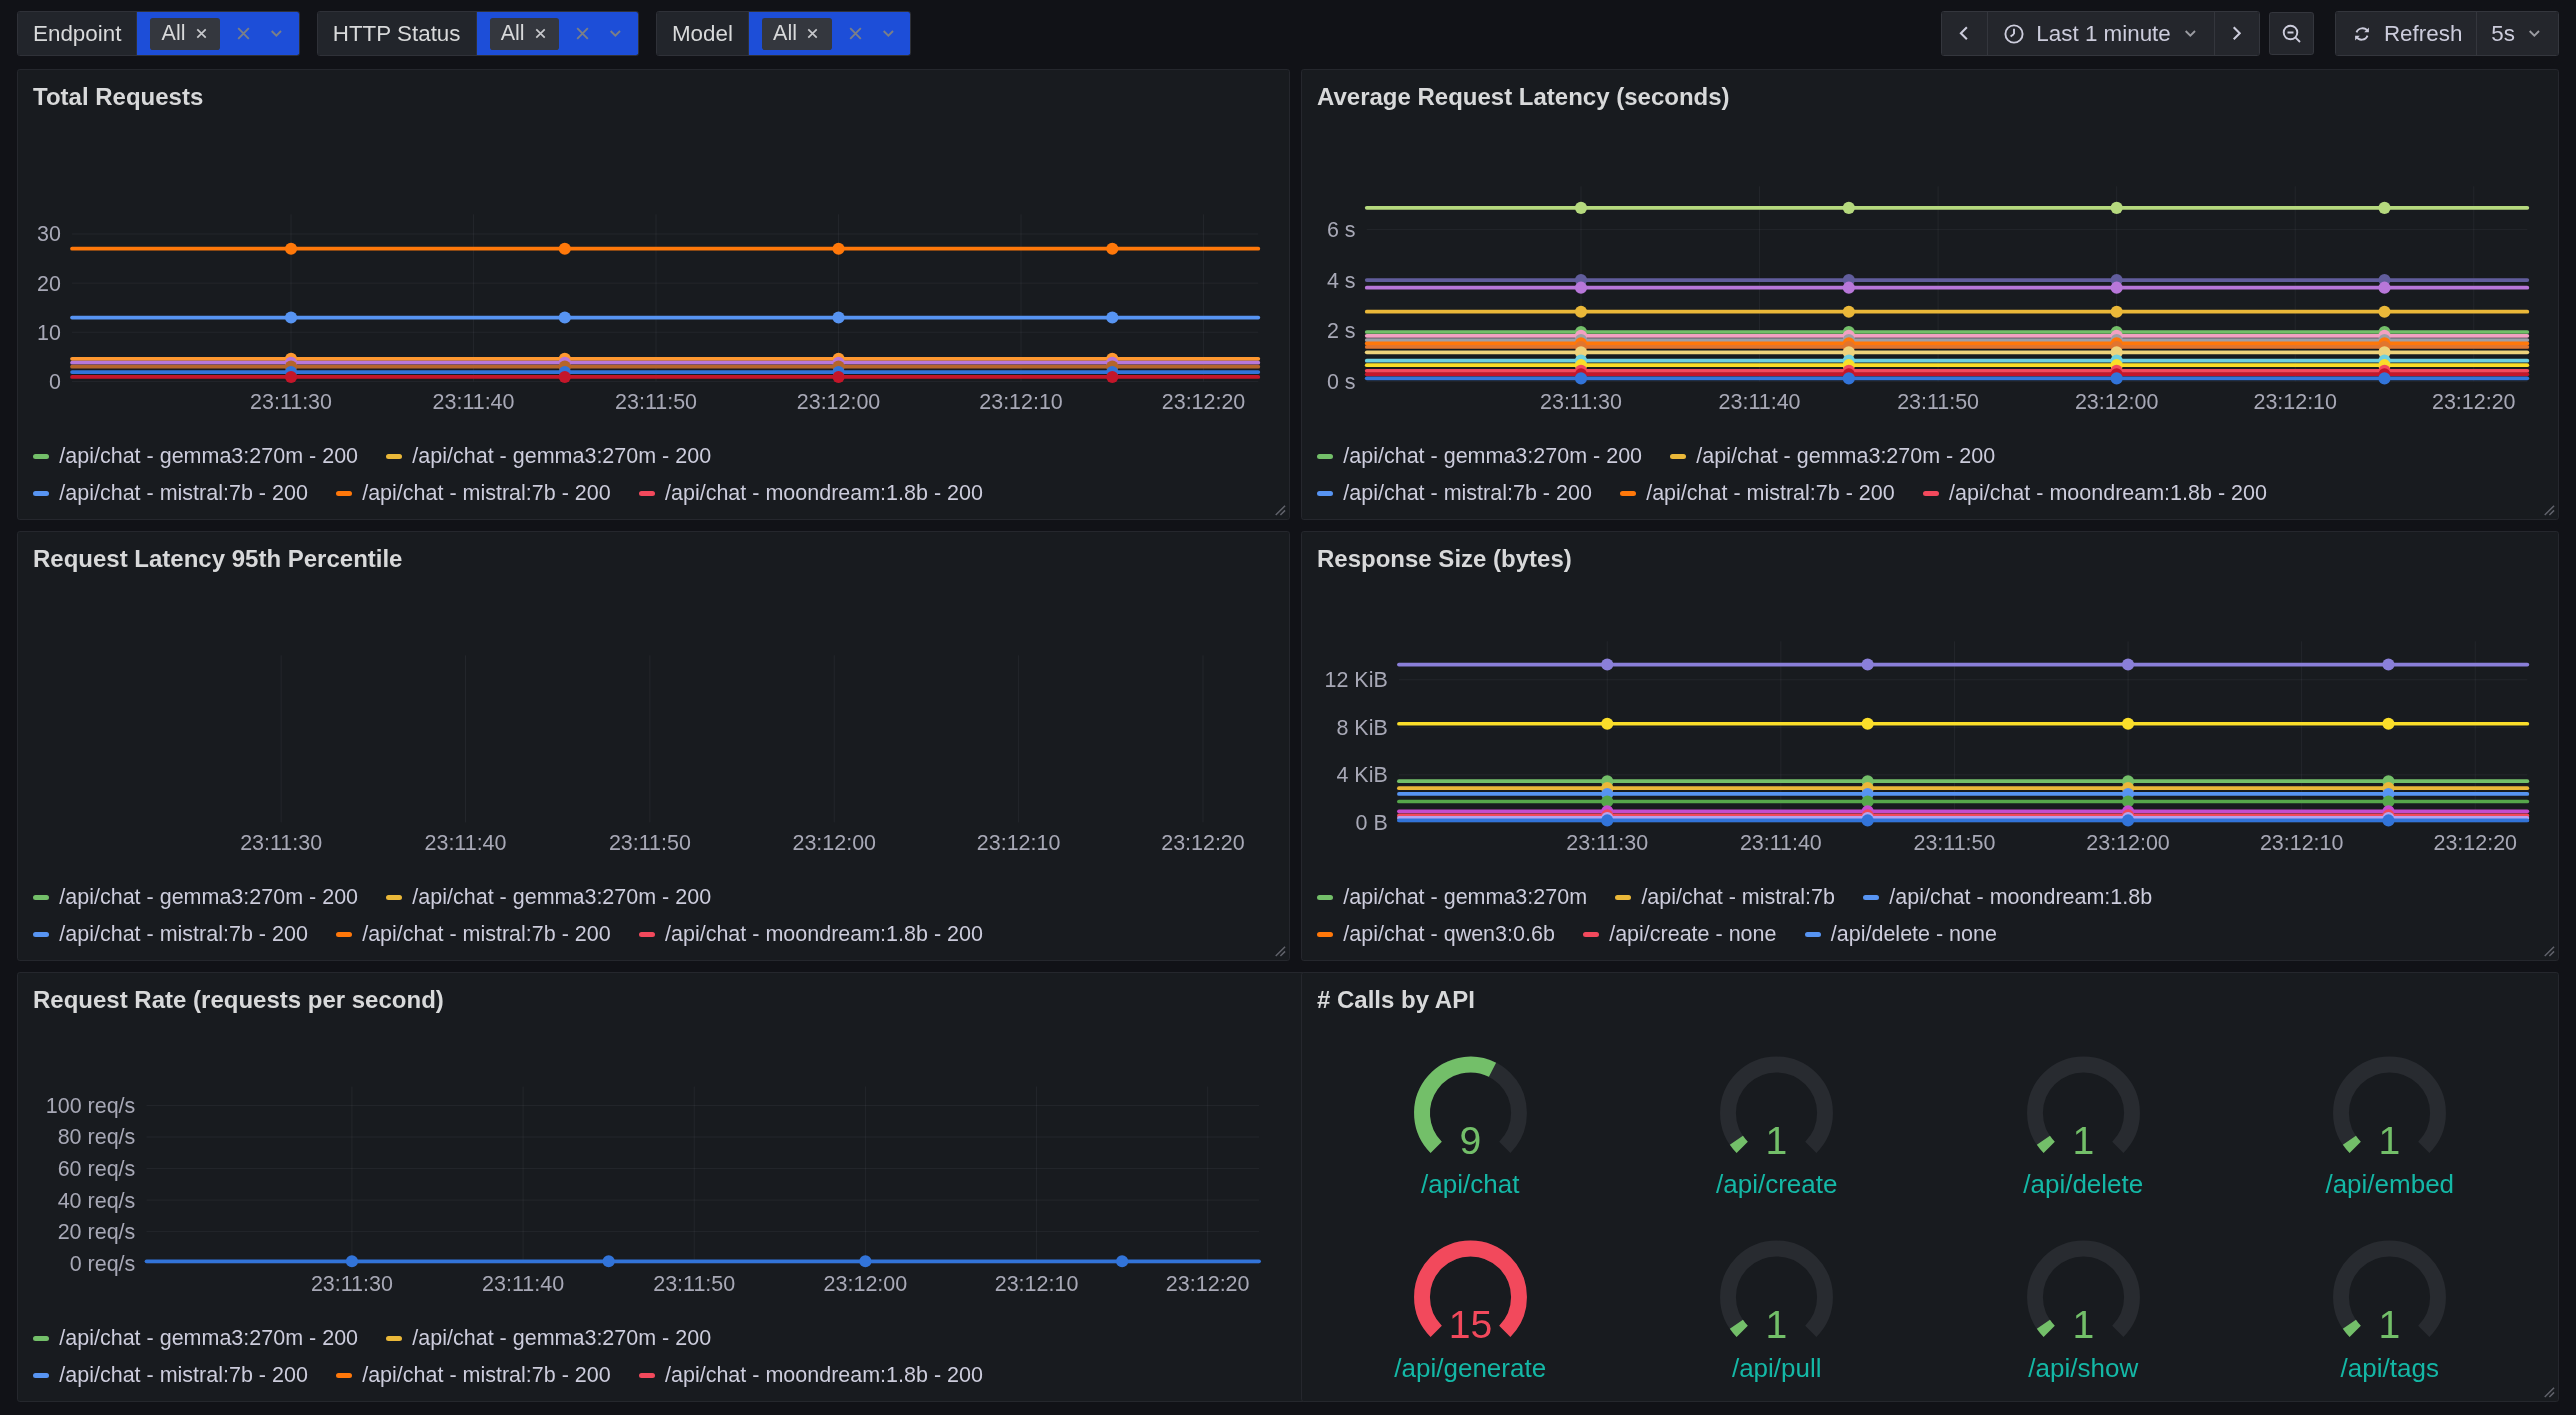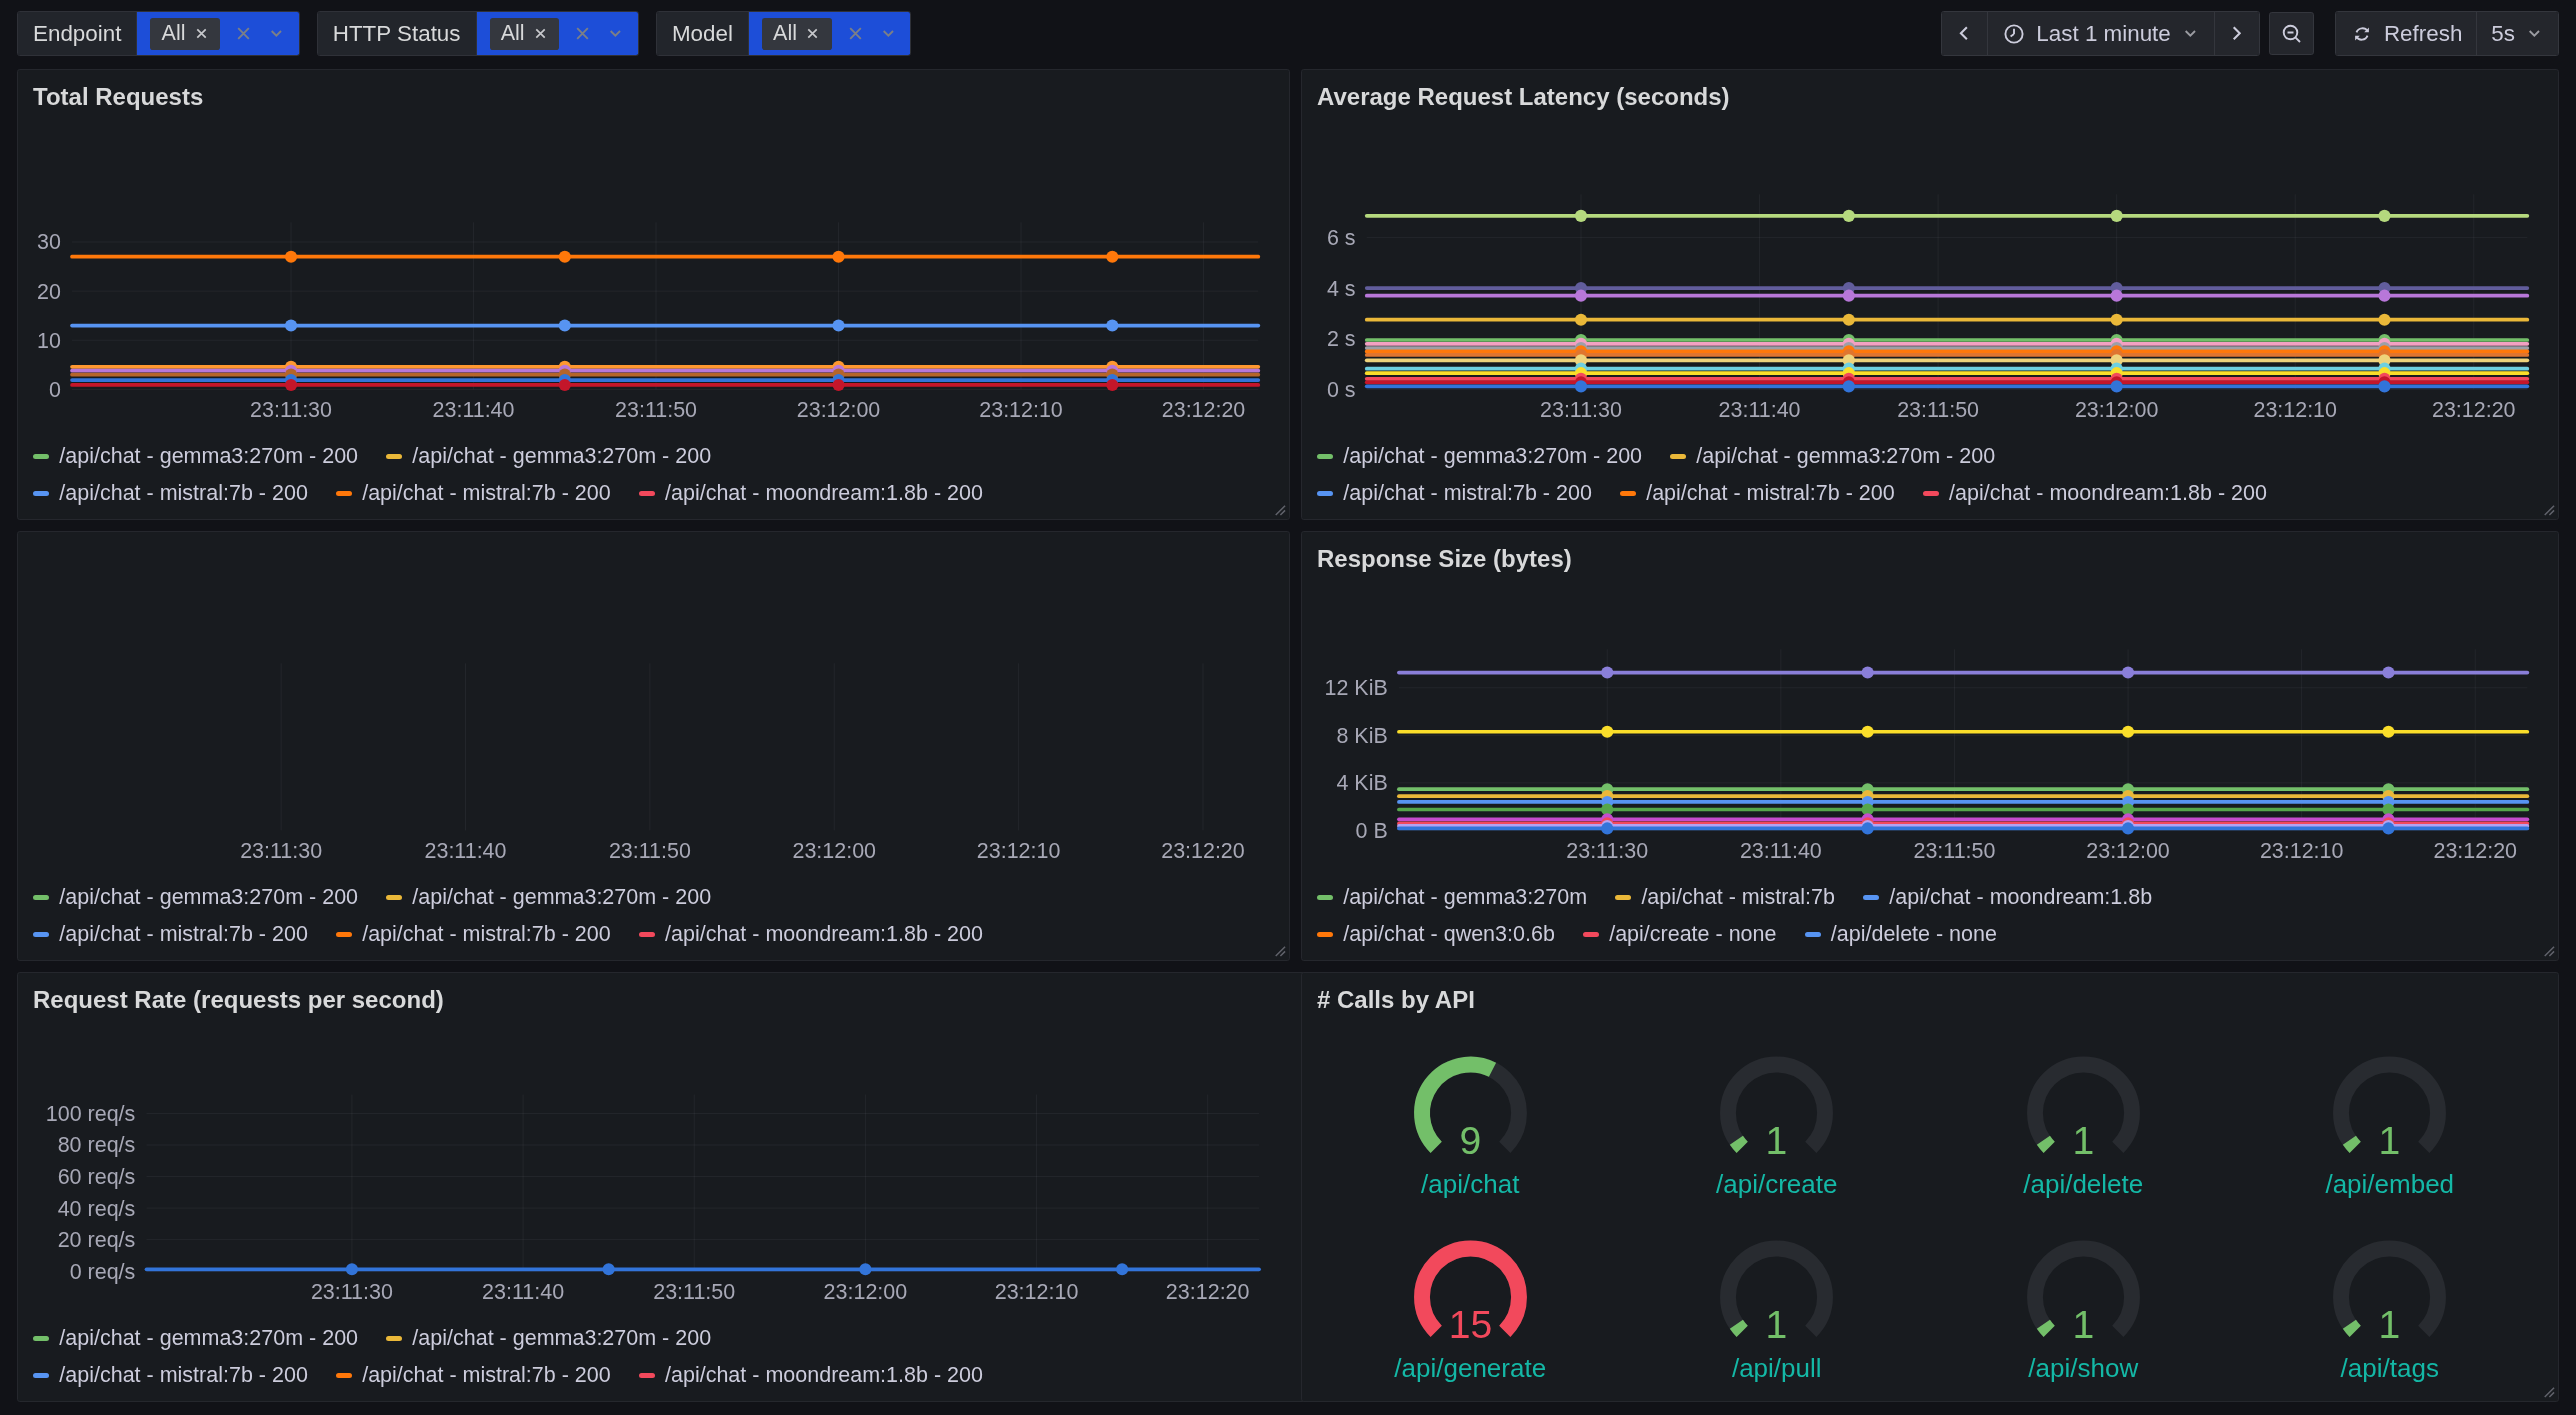--- a/index.html
+++ b/index.html
@@ -44,21 +44,21 @@
   .spacer { flex:1; }
   .chart-box { width:100%; }
   .p1 .chart-box { height:210px; } .p2 .chart-box { height:238px; }
   .p3 .chart-box { height:210px; } .p4 .chart-box { height:224px; }
   .p5 .chart-box { height:220px; }
   svg text.tick { font-family:"Liberation Sans", sans-serif; font-size:23px;
                   fill:rgba(204,204,220,0.80); }
 
   .legend { margin-top:13px; }
   .legend-row { display:flex; flex-wrap:nowrap; gap:28px; margin-top:12px; }
-  .legend-row:first-child { margin-top:8px; }
+  .legend-row:first-child { margin-top:16px; }
   .legend-item { display:flex; align-items:center; gap:10.3px; font-size:21.5px;
                  color:#ccccdc; cursor:pointer; white-space:nowrap; }
   .swatch { width:16px; height:5.6px; border-radius:2.8px; display:inline-block; }
 
   .resize-handle { position:absolute; right:2.8px; bottom:2.8px; width:14px; height:14px; }
 
   
   .gauge-grid { display:grid; grid-template-columns:repeat(4,1fr); row-gap:28px;
                 margin-top:28px; }
   .gauge-cell { display:flex; flex-direction:column; align-items:center; }
@@ -406,20 +406,21 @@
             <span>/api/chat - moondream:1.8b - 200</span>
           </span>
         </div>
       </div>
     <svg class="resize-handle" viewBox="0 0 15 15">
         <path d="M14 4L4 14M14 9l-5 5" stroke="rgba(204,204,220,0.4)" stroke-width="1.6"></path>
       </svg>
   </section>
 
   <section class="panel p3">
+    <h2 class="panel-title">Request Latency 95th Percentile</h2>
     <div class="spacer"></div>
     <div class="chart-box"><svg width="1241" height="210" viewBox="0 0 1328 225">
           <line x1="265.04615384615386" x2="265.04615384615386" y1="10" y2="189" stroke="rgba(204,204,220,0.07)" stroke-width="1"></line>
           <text x="265.04615384615386" y="219" text-anchor="middle" class="tick">23:11:30</text>
           <line x1="462.5846153846154" x2="462.5846153846154" y1="10" y2="189" stroke="rgba(204,204,220,0.07)" stroke-width="1"></line>
           <text x="462.5846153846154" y="219" text-anchor="middle" class="tick">23:11:40</text>
           <line x1="660.123076923077" x2="660.123076923077" y1="10" y2="189" stroke="rgba(204,204,220,0.07)" stroke-width="1"></line>
           <text x="660.123076923077" y="219" text-anchor="middle" class="tick">23:11:50</text>
           <line x1="857.6615384615385" x2="857.6615384615385" y1="10" y2="189" stroke="rgba(204,204,220,0.07)" stroke-width="1"></line>
           <text x="857.6615384615385" y="219" text-anchor="middle" class="tick">23:12:00</text>

